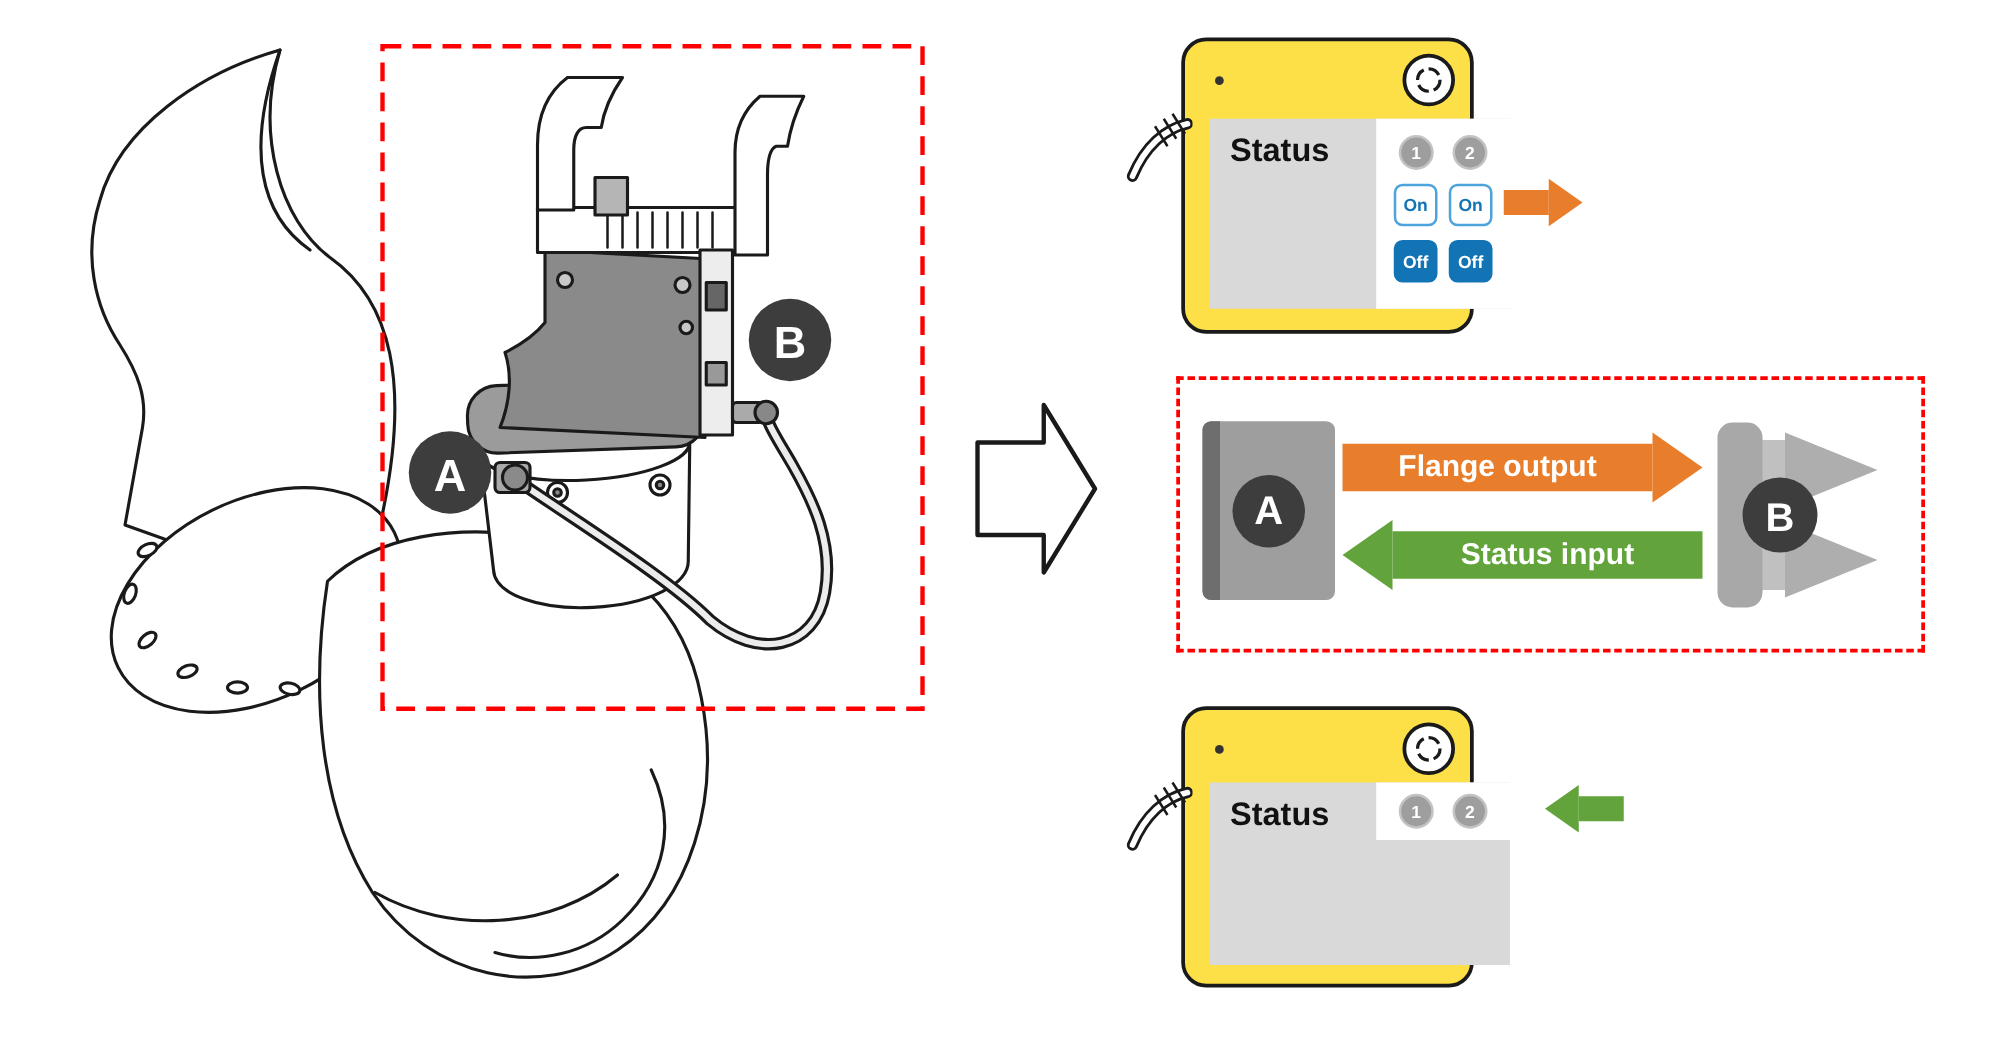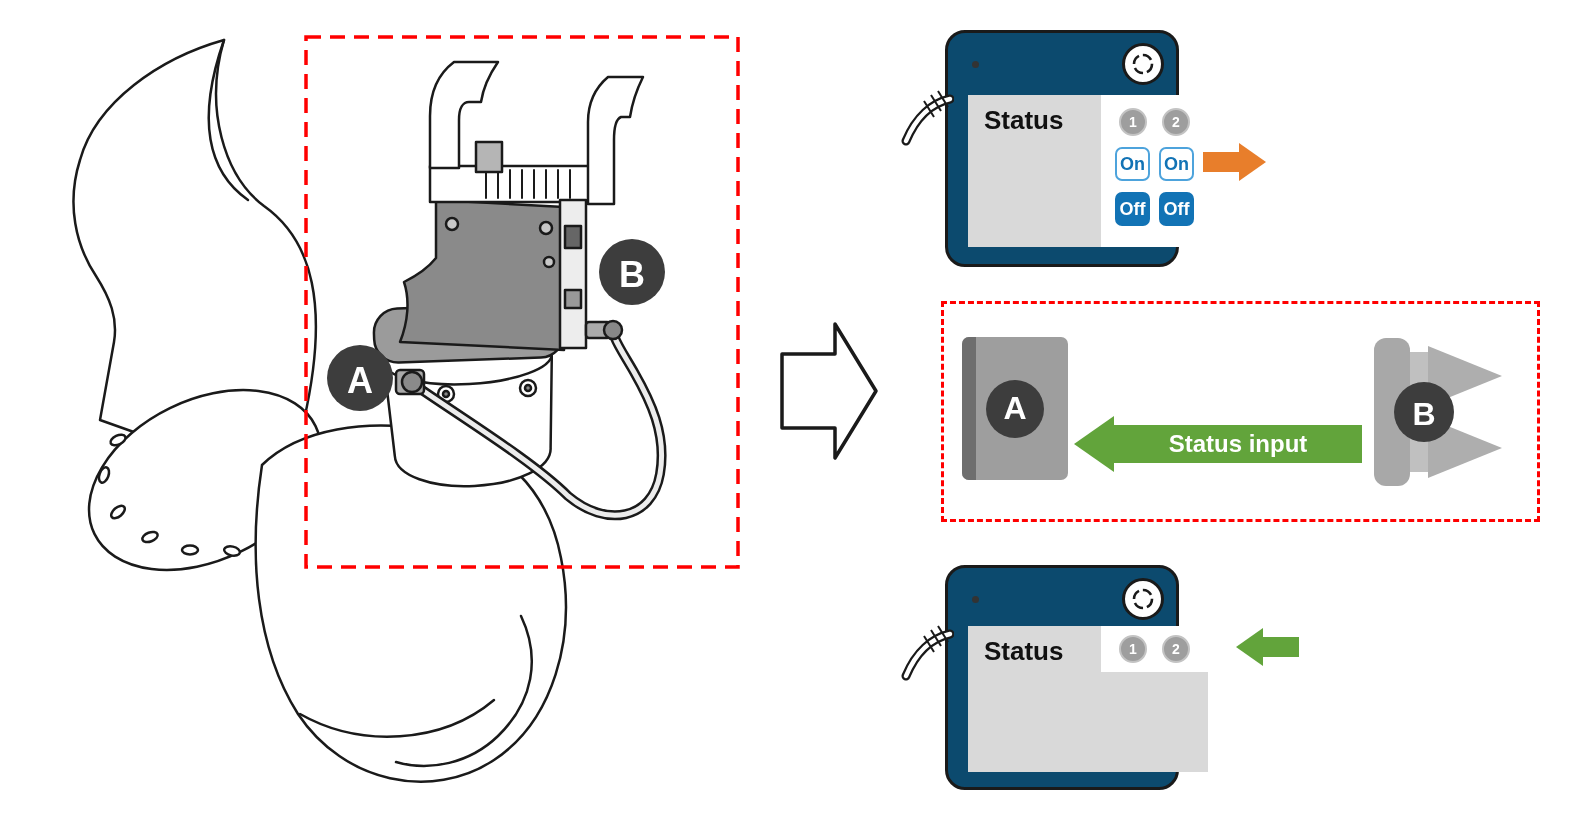--- a/index.html
+++ b/index.html
@@ -8,42 +8,42 @@
   }
   *{box-sizing:border-box;margin:0;padding:0;}
   body{
     width:1596px;height:833px;position:relative;background:#fff;overflow:hidden;
     font-family:"Liberation Sans","DejaVu Sans",sans-serif;
   }
   .abs{position:absolute;}
 
   
   .pendant{
-    position:absolute;width:234px;background:#0c4a6e;border:3px solid #1a1a1a;border-radius:20px;
+    position:absolute;width:234px;background:#fde047;border:3px solid #1a1a1a;border-radius:20px;
   }
   .pendant .led{position:absolute;left:24px;top:28px;width:7px;height:7px;border-radius:50%;background:#333;}
   .pendant .estop{
     position:absolute;right:12px;top:10px;width:42px;height:42px;border:3px solid #1a1a1a;border-radius:50%;
     background:#fff;display:flex;align-items:center;justify-content:center;
   }
   .pendant .pcable{position:absolute;left:-52px;top:54px;}
   .screen{position:absolute;left:20px;background:var(--screen-gray,#d9d9d9);width:240px;}
   .status-label{position:absolute;left:16px;top:10px;font-size:26px;font-weight:bold;color:#111;}
   .io-panel{position:absolute;right:0;top:0;width:107px;background:#fff;}
   .io-panel.full{height:100%;}
   .io-panel.strip{height:46px;}
   .chrow{display:flex;justify-content:center;gap:15px;padding-top:13px;}
   .ch{
     width:28px;height:28px;border-radius:50%;background:var(--module-gray,#9e9e9e);
     border:2px solid #c3c3c3;color:#fff;font-weight:bold;font-size:14px;
     display:flex;align-items:center;justify-content:center;
   }
   .btnrow{display:flex;justify-content:center;gap:9px;margin-top:11px;}
   .btn{
-    width:35px;height:34px;border-radius:7px;font-weight:bold;font-size:18px;cursor:pointer;
+    width:35px;height:34px;border-radius:7px;font-weight:bold;font-size:14px;cursor:pointer;
     display:flex;align-items:center;justify-content:center;font-family:inherit;
   }
   .btn.on{background:#fff;border:2px solid var(--blue-light,#4da3dc);color:var(--blue,#1273b5);}
   .btn.off{background:var(--blue,#1273b5);border:2px solid var(--blue,#1273b5);color:#fff;}
 
   
   .arrow-s{position:absolute;display:flex;align-items:center;}
   .arrow-s .sbody{width:36px;height:20px;}
   .arrow-s .shead{width:0;height:0;border-top:19px solid transparent;border-bottom:19px solid transparent;}
   .arrow-s.orange .sbody{background:var(--orange,#e87e2b);}
@@ -198,20 +198,26 @@
 <div class="arrow-s orange" style="left:1203px;top:143px;">
   <span class="sbody"></span>
     <span class="shead"></span>
 </div>
 
 <div class="flow-box">
   <div class="module-a">
     <span class="stripe"></span>
     <span class="badge">A</span>
   </div>
+  <div class="flow-arrow out">
+    <span class="fbody">
+        <span>Flange output</span>
+      </span>
+    <span class="fhead"></span>
+  </div>
   <div class="flow-arrow in">
     <span class="fhead"></span>
     <span class="fbody">
         <span>Status input</span>
       </span>
   </div>
   <svg class="abs" style="left:428px;top:24px;" width="140" height="165" viewBox="0 0 140 165">
     <rect x="30" y="24" width="30" height="120" fill="#c0c0c0"></rect>
     <polygon points="56,18 130,48 56,78" fill="#aeaeae"></polygon>
     <polygon points="56,90 130,120 56,150" fill="#aeaeae"></polygon>

